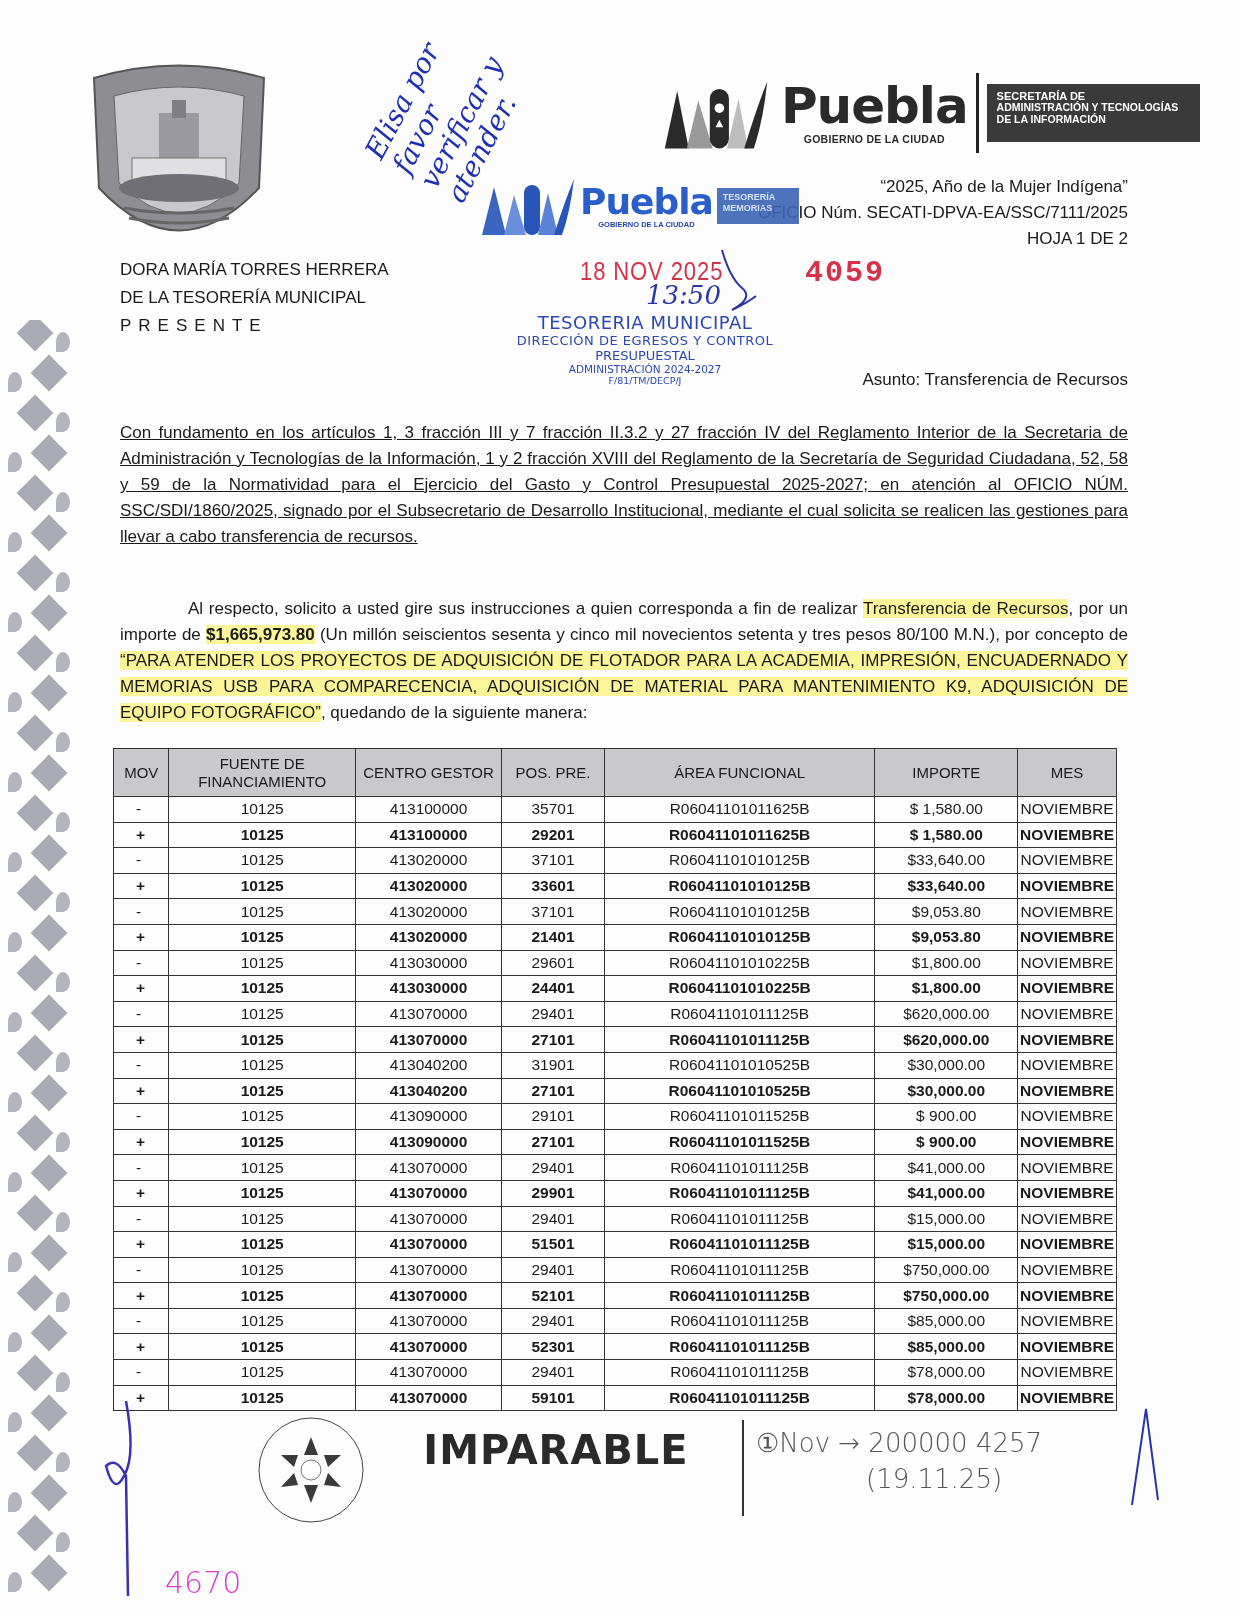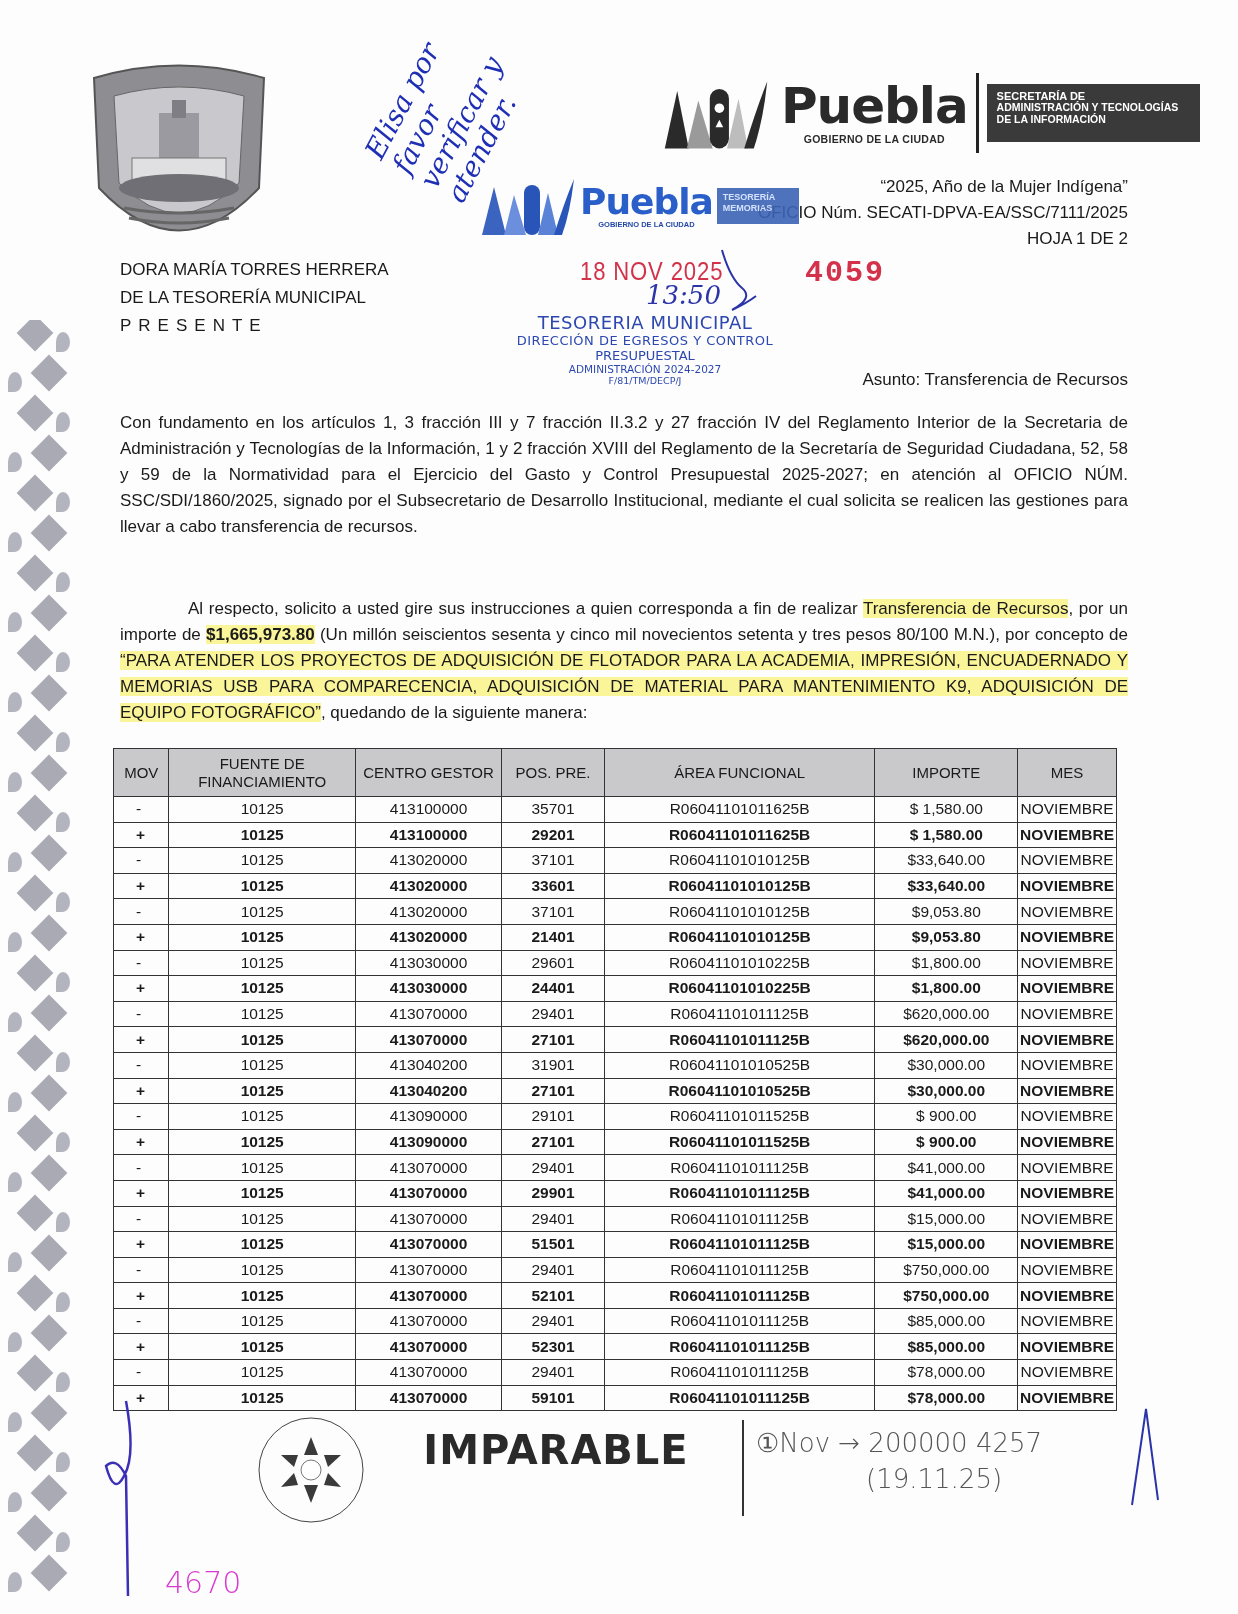--- a/index.html
+++ b/index.html
@@ -54,21 +54,21 @@
   .stamp-text .e { font-size: 9.5px; }
 
   
   .addressee { position: absolute; left: 120px; top: 256px; font-size: 17px; line-height: 28px; color: #1a1a1a; }
   .addressee .spaced { letter-spacing: 7px; }
 
   .subject { position: absolute; right: 110px; top: 370px; font-size: 17px; }
 
   
   .body { position: absolute; left: 120px; width: 1008px; font-size: 17px; line-height: 26px; text-align: justify; color: #1a1a1a; }
-  .p1 { top: 410px; }
+  .p1 { top: 420px; text-decoration: underline; }
   .p2 { top: 596px; text-indent: 68px; }
   .hl { background: #fbf59a; }
   .bold { font-weight: bold; }
 
   
   .table-wrap { position: absolute; left: 113px; top: 748px; width: 1004px; }
   table { width: 100%; border-collapse: collapse; font-size: 15.5px; }
   th { background: #c9c9cc; font-weight: normal; font-size: 15px; height: 48px; border: 1.5px solid #333; line-height: 18px; }
   td { border: 1.5px solid #333; height: 25.6px; text-align: center; padding: 0 2px; white-space: nowrap; }
   tr.plus td { font-weight: bold; }

